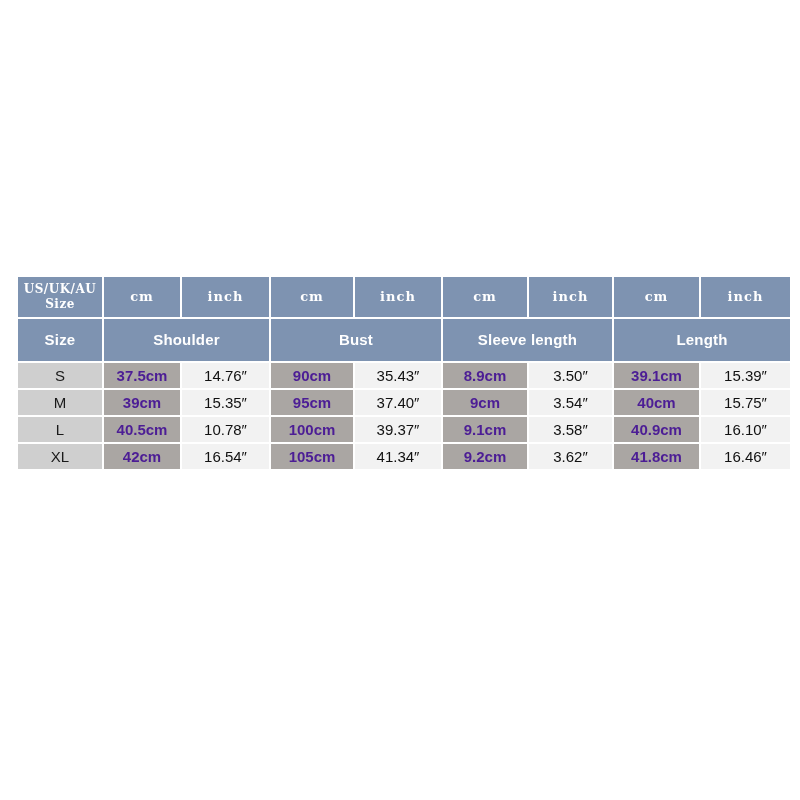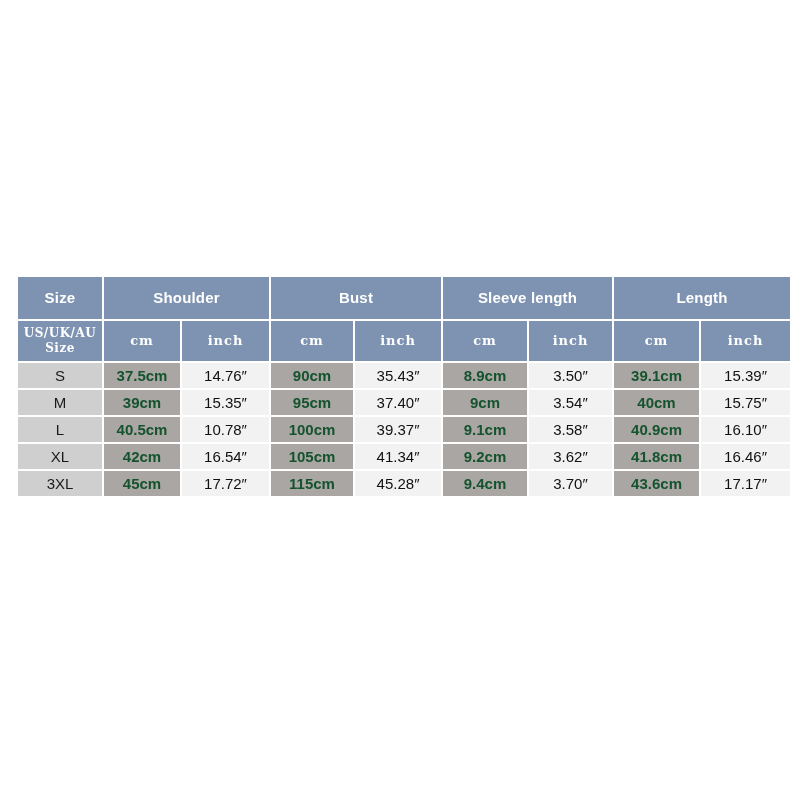--- a/index.html
+++ b/index.html
@@ -69,21 +69,21 @@
 
   
   td.size-cell {
     background: #cfcfcf;
     color: #1a1a1a;
     font-size: 15px;
     height: 25px;
   }
   td.cm-cell {
     background: #aaa6a3;
-    color: #14532d;
+    color: #4c1d95;
     font-size: 15px;
     font-weight: bold;
     height: 25px;
   }
   td.inch-cell {
     background: #f2f2f2;
     color: #111111;
     font-size: 15px;
     font-weight: normal;
     height: 25px;
@@ -111,36 +111,36 @@
         <col class="c-inch">
       <col class="c-cm2">
         <col class="c-inch2">
       <col class="c-cm3">
         <col class="c-inch3">
       <col class="c-cm4">
         <col class="c-inch4">
     </colgroup>
     <thead>
       <tr>
-        <th class="group-head size-head" rowspan="1">Size</th>
-        <th class="group-head" colspan="2">Shoulder</th>
-        <th class="group-head" colspan="2">Bust</th>
-        <th class="group-head" colspan="2">Sleeve length</th>
-        <th class="group-head" colspan="2">Length</th>
-      </tr>
-      <tr>
         <th class="unit-head size-sub">US/UK/AU Size</th>
         <th class="unit-head">cm</th>
         <th class="unit-head">inch</th>
         <th class="unit-head">cm</th>
         <th class="unit-head">inch</th>
         <th class="unit-head">cm</th>
         <th class="unit-head">inch</th>
         <th class="unit-head">cm</th>
         <th class="unit-head">inch</th>
+      </tr>
+      <tr>
+        <th class="group-head size-head" rowspan="1">Size</th>
+        <th class="group-head" colspan="2">Shoulder</th>
+        <th class="group-head" colspan="2">Bust</th>
+        <th class="group-head" colspan="2">Sleeve length</th>
+        <th class="group-head" colspan="2">Length</th>
       </tr>
     </thead>
     <tbody>
       <tr>
         <td class="size-cell">S</td>
         <td class="cm-cell">37.5cm</td>
         <td class="inch-cell">14.76″</td>
         <td class="cm-cell">90cm</td>
         <td class="inch-cell">35.43″</td>
         <td class="cm-cell">8.9cm</td>
@@ -174,26 +174,15 @@
         <td class="size-cell">XL</td>
         <td class="cm-cell">42cm</td>
         <td class="inch-cell">16.54″</td>
         <td class="cm-cell">105cm</td>
         <td class="inch-cell">41.34″</td>
         <td class="cm-cell">9.2cm</td>
         <td class="inch-cell">3.62″</td>
         <td class="cm-cell">41.8cm</td>
         <td class="inch-cell">16.46″</td>
       </tr>
-      <tr>
-        <td class="size-cell">3XL</td>
-        <td class="cm-cell">45cm</td>
-        <td class="inch-cell">17.72″</td>
-        <td class="cm-cell">115cm</td>
-        <td class="inch-cell">45.28″</td>
-        <td class="cm-cell">9.4cm</td>
-        <td class="inch-cell">3.70″</td>
-        <td class="cm-cell">43.6cm</td>
-        <td class="inch-cell">17.17″</td>
-      </tr>
     </tbody>
   </table>
 </div>
 
 </body></html>

